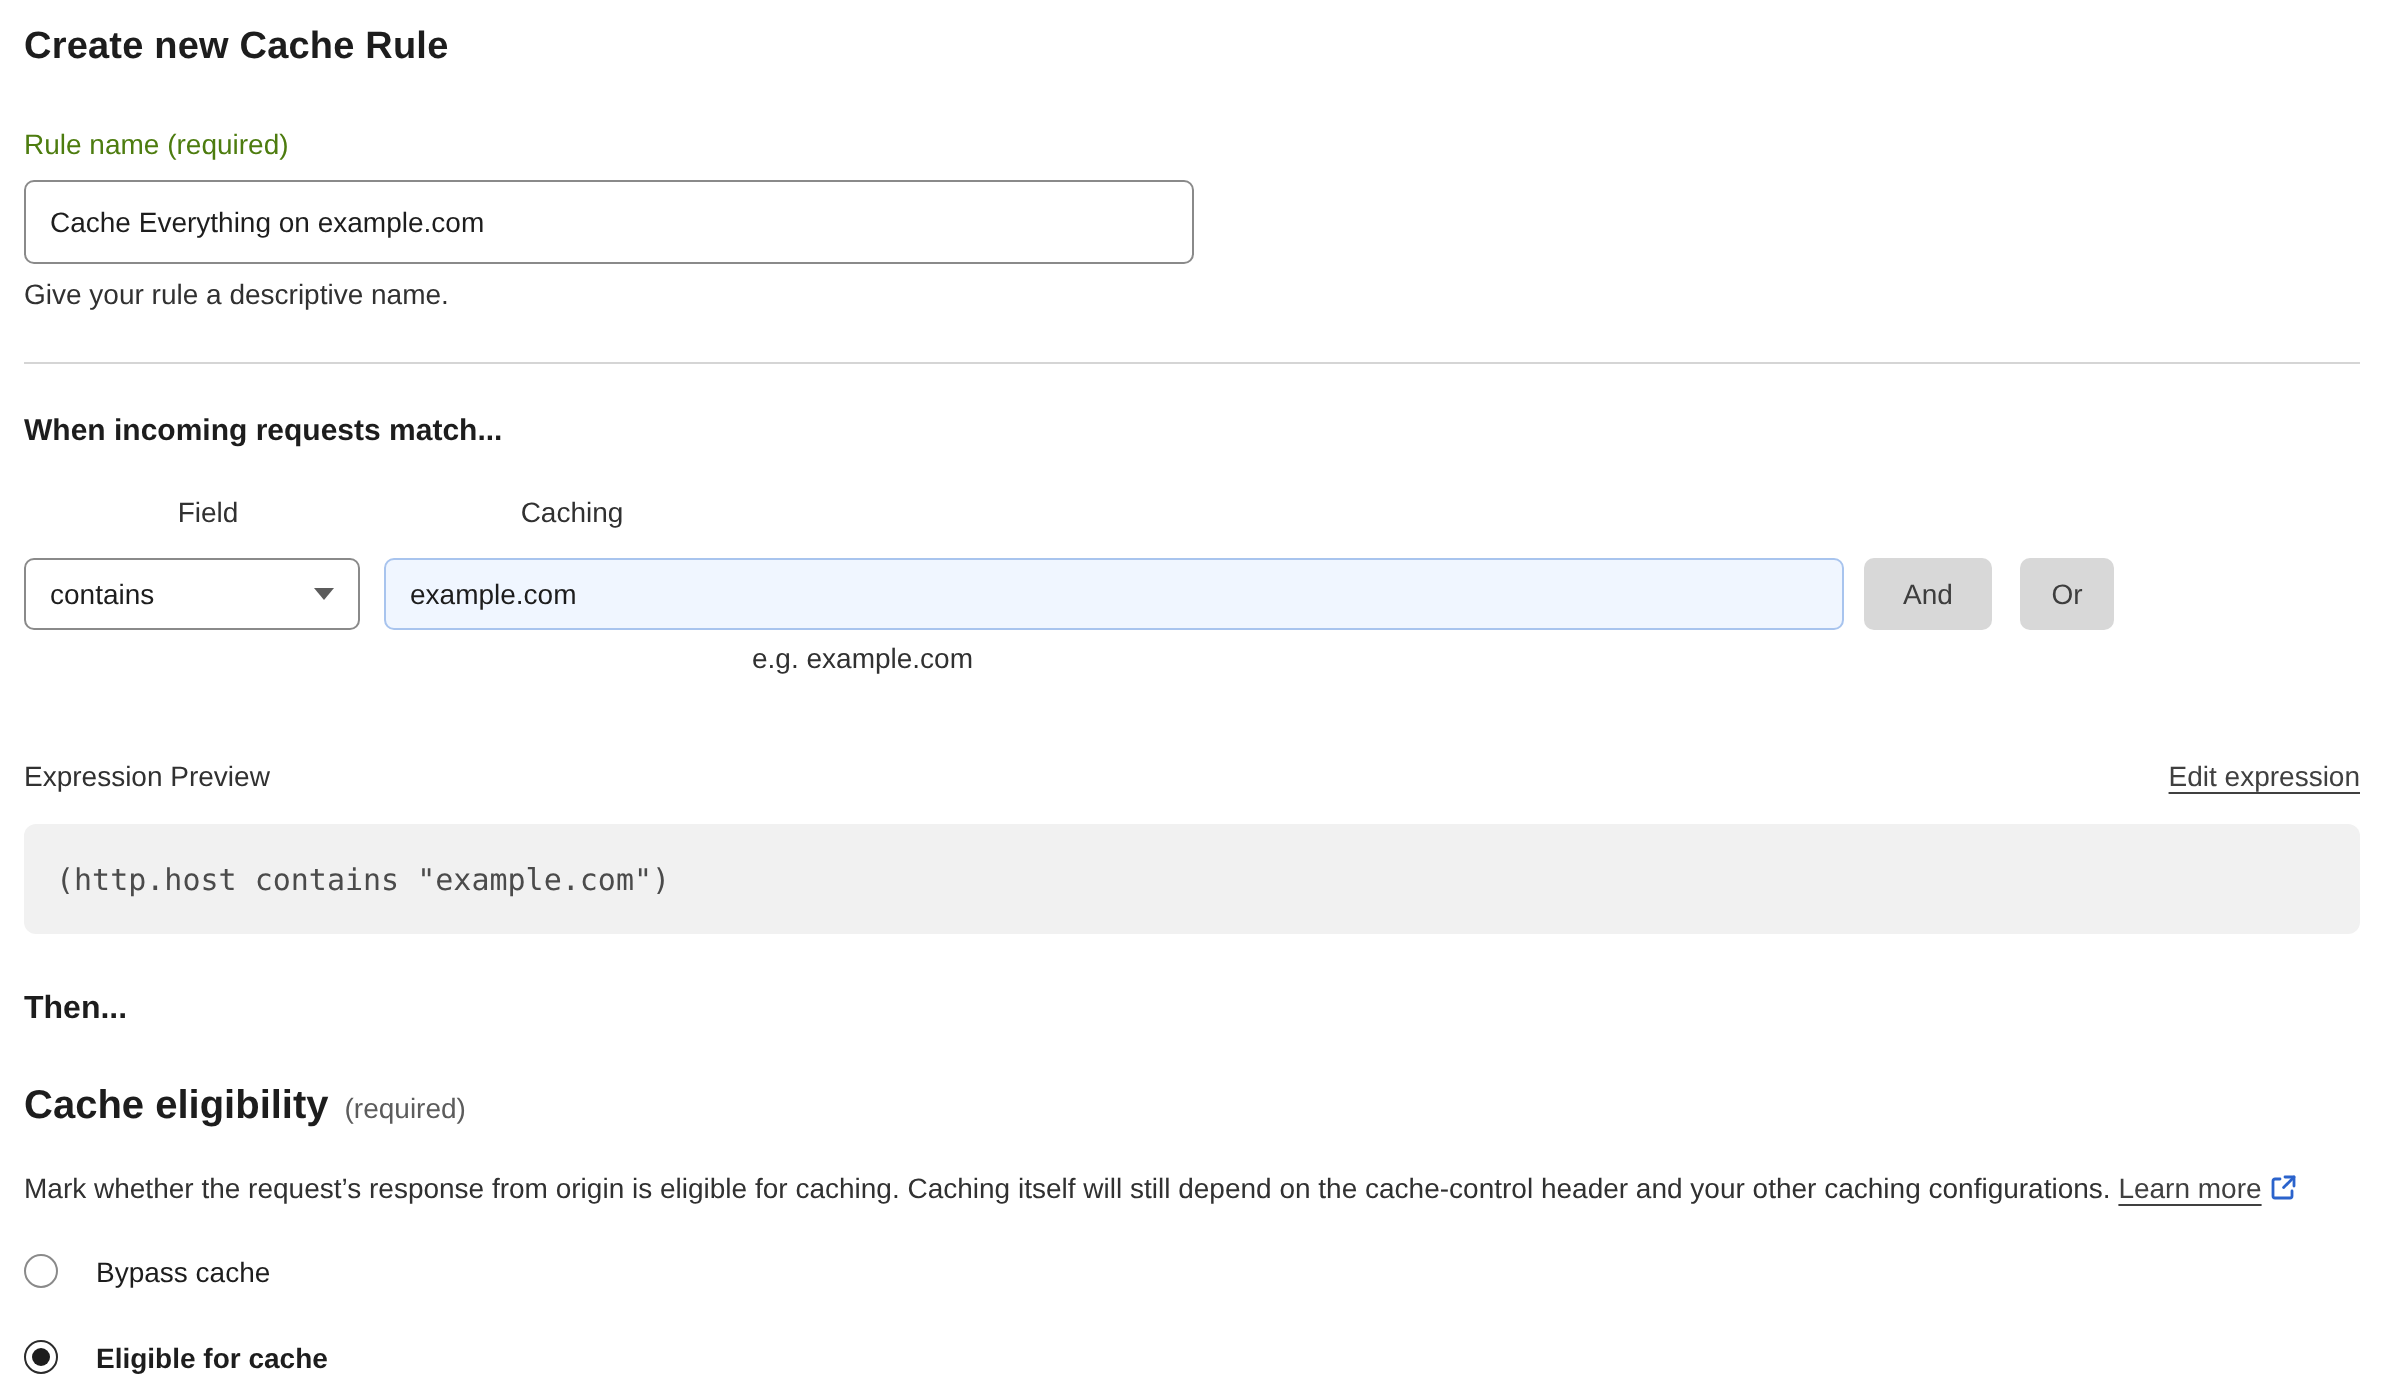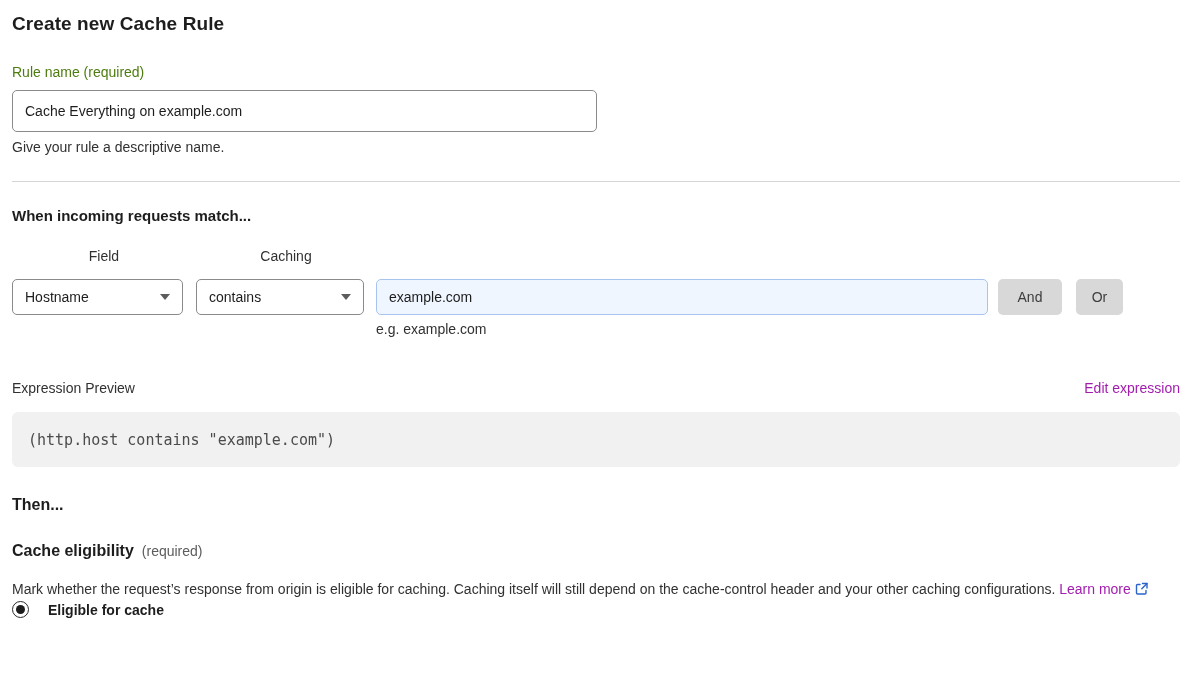--- a/index.html
+++ b/index.html
@@ -73,21 +73,21 @@
   .select-operator { width: 168px; margin-right: 12px; }
   .caret-down {
     width: 0; height: 0;
     border-left: 5px solid transparent;
     border-right: 5px solid transparent;
     border-top: 6px solid #5c5c5c;
     margin-left: 8px;
   }
 
   .value-input {
-    width: 612px;
+    width: 730px;
     height: 36px;
     border: 1px solid #a8c4ee;
     border-radius: 5px;
     background: #f0f6ff;
     padding: 0 12px;
     font-family: "Liberation Sans", sans-serif;
     font-size: 14px;
     color: #1d1d1d;
     outline: none;
   }
@@ -107,21 +107,22 @@
 
   .value-help { margin-top: 6px; margin-left: 364px; color: #313131; }
 
   .expression-header {
     display: flex;
     justify-content: space-between;
     align-items: baseline;
     margin-top: 43px;
   }
   a.link {
-    color: #a21caf;
+    color: #404040;
+    text-decoration: underline;
     text-underline-offset: 3px;
     cursor: pointer;
   }
 
   .code-block {
     margin-top: 16px;
     width: 1168px;
     height: 55px;
     background: #f1f1f1;
     border-radius: 6px;
@@ -129,21 +130,21 @@
     align-items: center;
     padding: 0 16px;
     font-family: "DejaVu Sans Mono", monospace;
     font-size: 15px;
     color: #4b4b4b;
   }
 
   .then-heading { margin-top: 29px; font-size: 16px; font-weight: bold; color: #1d1d1d; }
 
   .eligibility-heading-row { margin-top: 28px; display: flex; align-items: baseline; }
-  .eligibility-heading { font-size: 16px; font-weight: bold; color: #1d1d1d; }
+  .eligibility-heading { font-size: 20px; font-weight: bold; color: #1d1d1d; }
   .required-note { margin-left: 8px; font-size: 14px; color: #5c5c5c; }
 
   .description {
     margin-top: 17px;
     max-width: 1170px;
     line-height: 24px;
     color: #313131;
   }
   .ext-link-icon { margin-left: 4px; vertical-align: -2px; }
 
@@ -192,24 +193,20 @@
   <hr class="divider">
 
   <div class="section-heading">When incoming requests match...</div>
 
   <div class="builder-labels">
     <div class="lbl-field">Field</div>
     <div class="lbl-operator">Caching</div>
   </div>
 
   <div class="builder-row">
-    <div class="select-box select-field">
-      <span>Hostname</span>
-      <span class="caret-down"></span>
-    </div>
     <div class="select-box select-operator">
       <span>contains</span>
       <span class="caret-down"></span>
     </div>
     <input class="value-input" type="text" value="example.com" style="">
     <button class="connector-btn btn-and">And</button>
     <button class="connector-btn btn-or">Or</button>
   </div>
 
   <div class="value-help">e.g. example.com</div>
@@ -232,19 +229,23 @@
 
   <div class="description">
     <span>Mark whether the request’s response from origin is eligible for caching. Caching itself will still depend on the cache-control header and your other caching configurations.</span>
     <a class="link">Learn more</a><svg class="ext-link-icon" width="14" height="14" viewBox="0 0 14 14" fill="none">
       <path d="M5 2.5 H2.5 A1 1 0 0 0 1.5 3.5 V11 A1 1 0 0 0 2.5 12 H10 A1 1 0 0 0 11 11 V8.5" stroke="#2b63cc" stroke-width="1.4" fill="none" stroke-linecap="round"></path>
       <path d="M7.5 1.5 H12 V6" stroke="#2b63cc" stroke-width="1.4" fill="none" stroke-linecap="round" stroke-linejoin="round"></path>
       <path d="M12 1.5 L6.8 6.8" stroke="#2b63cc" stroke-width="1.4" stroke-linecap="round"></path>
     </svg>
   </div>
 
+  <div class="radio-option first">
+    <span class="radio-circle"></span>
+    <span class="radio-label">Bypass cache</span>
+  </div>
 
   <div class="radio-option">
     <span class="radio-circle checked"></span>
     <span class="radio-label bold">Eligible for cache</span>
   </div>
 
 </div>
 
 </body></html>

